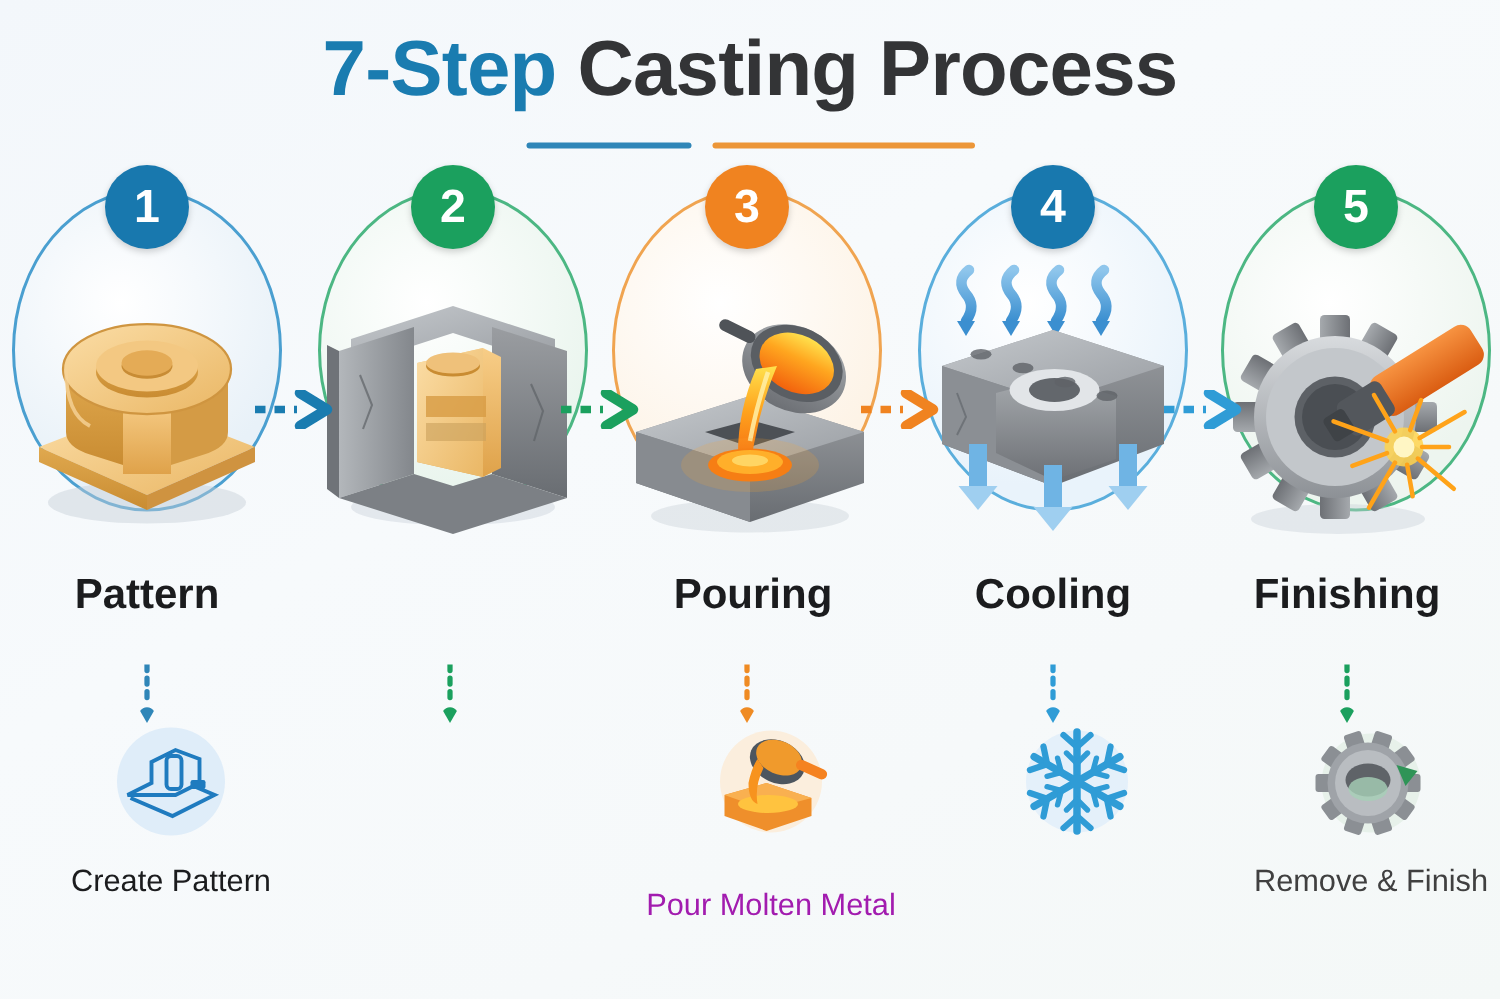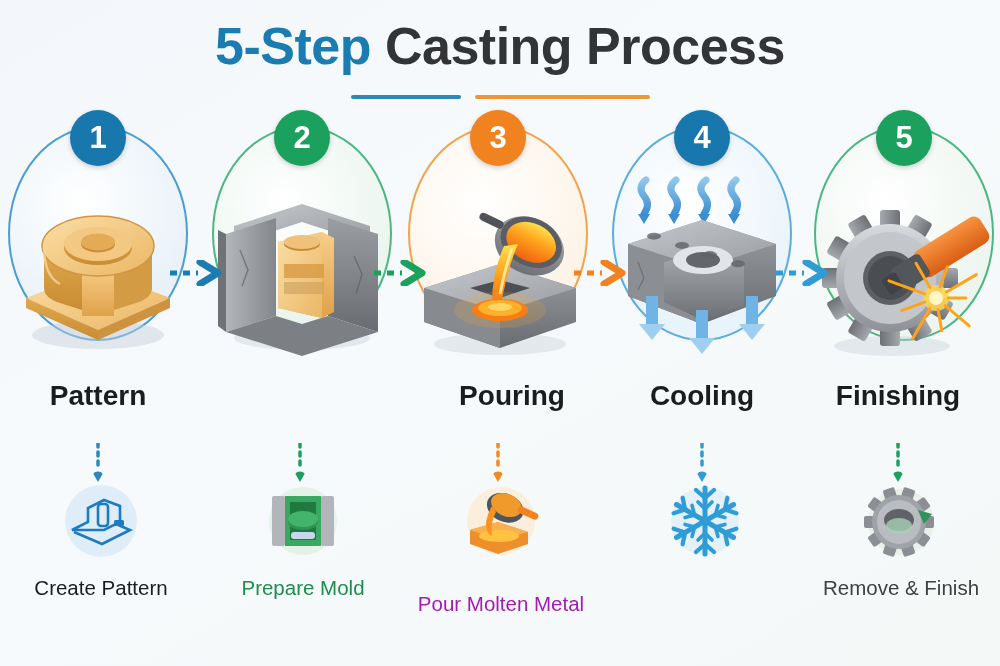--- a/index.html
+++ b/index.html
@@ -46,32 +46,32 @@
   .labels{position:absolute;left:0;top:380px;width:1000px;height:50px;}
   .label{
     position:absolute;width:200px;text-align:center;
     font-size:28px;font-weight:bold;color:#1b1c1e;
   }
 
   
   .conn{position:absolute;top:443px;width:14px;height:40px;}
 
   
-  .subs{position:absolute;left:3px;top:478px;width:900px;height:140px;}
+  .subs{position:absolute;left:16px;top:478px;width:900px;height:140px;}
   .sub{position:absolute;top:0;width:200px;text-align:center;}
   .subicon{width:86px;height:86px;margin:0 auto;border-radius:50%;position:relative;}
   .subtext{margin-top:12px;font-size:20.5px;font-weight:normal;}
 </style>
 </head>
 <body>
 
 <div class="stage">
 
   <div class="title">
-    <span class="accent">5-Step</span><span>&nbsp;</span><span class="main">Casting Process</span>
+    <span class="accent">7-Step</span><span>&nbsp;</span><span class="main">Casting Process</span>
   </div>
   <div class="rules">
     <div class="rule blue"></div>
     <div class="rule orange"></div>
   </div>
 
   <div class="steps">
       <div class="step" style="left: 0px;">
         <div class="disc" style="background: radial-gradient(circle at 40% 35%, rgb(255, 255, 255) 0%, rgb(232, 241, 248) 70%); border: 2px solid rgb(74, 159, 208);"></div>
         <div class="art"><svg width="196" height="190" viewBox="0 0 196 190" xmlns="http://www.w3.org/2000/svg">
@@ -469,48 +469,35 @@
               <line x1="134.10424171990803" y1="116.7236885505691" x2="141.40067144418893" y2="96.67691264046971" stroke="#ffa319" stroke-width="3" stroke-linecap="round"></line>
               <line x1="140.39230484541326" y1="122" x2="170.4145188432738" y2="104.66666666666664" stroke="#ffa319" stroke-width="3" stroke-linecap="round"></line>
   </g>
   </svg></div>
         <div class="badge" style="background: rgb(27, 160, 94);">5</div>
       </div>
     </div>
 
   <div class="labels">
       <div class="label" style="left: -2px;">Pattern</div>
-      <div class="label" style="left: 412px;">Pouring</div>
+      <div class="label" style="left: 402px;">Pouring</div>
       <div class="label" style="left: 602px;">Cooling</div>
       <div class="label" style="left: 798px;">Finishing</div>
     </div>
 
   <div class="subs">
       <div class="sub" style="left: -2px;">
         <div class="subicon"><svg width="86" height="86" viewBox="0 0 86 86" xmlns="http://www.w3.org/2000/svg">
   <circle cx="43" cy="43" r="36" fill="#dfedf9"></circle>
   <path d="M14 52 L30 44 L30 30 L46 22 L62 28 L62 44 L46 52 Z" fill="none" stroke="#1f7bbf" stroke-width="2.6"></path>
   <path d="M16 54 L44 66 L72 52 L58 46" fill="none" stroke="#1f7bbf" stroke-width="2.6"></path>
   <rect x="40" y="26" width="10" height="22" rx="3" fill="none" stroke="#1f7bbf" stroke-width="2.6"></rect>
   <rect x="56" y="42" width="10" height="6" rx="1.5" fill="#1f7bbf"></rect>
           </svg></div>
         <div class="subtext" style="color: rgb(27, 28, 30);">Create Pattern</div>
-      </div>
-      <div class="sub" style="left: 200px;">
-        <div class="subicon"><svg width="86" height="86" viewBox="0 0 86 86" xmlns="http://www.w3.org/2000/svg">
-  <circle cx="43" cy="43" r="34" fill="#e4f2e8"></circle>
-  <rect x="12" y="18" width="13" height="50" rx="2" fill="#b2b6ba"></rect>
-  <rect x="61" y="18" width="13" height="50" rx="2" fill="#b2b6ba"></rect>
-  <path d="M25 18 L61 18 L61 68 L25 68 Z" fill="#3aa861"></path>
-  <path d="M30 24 L56 24 L56 62 L30 62 Z" fill="#1f7a42"></path>
-  <ellipse cx="43" cy="44" rx="15" ry="8" fill="#2f9552"></ellipse>
-  <ellipse cx="43" cy="41" rx="15" ry="8" fill="#44b46d"></ellipse>
-  <rect x="31" y="54" width="24" height="7" rx="3" fill="#c9d7ea"></rect>
-          </svg></div>
-        <div class="subtext" style="color: rgb(29, 140, 78);">Prepare Mold</div>
       </div>
       <div class="sub" style="left: 398px;">
         <div class="subicon"><svg width="86" height="86" viewBox="0 0 86 86" xmlns="http://www.w3.org/2000/svg">
             <defs>
 <linearGradient id="gold" x1="0" y1="0" x2="0" y2="1">
   <stop offset="0" stop-color="#f7cd87"></stop>
                 <stop offset="1" stop-color="#dfa24a"></stop>
 </linearGradient>
 <linearGradient id="goldTop" x1="0" y1="0" x2="1" y2="1">
   <stop offset="0" stop-color="#fbdda6"></stop>

